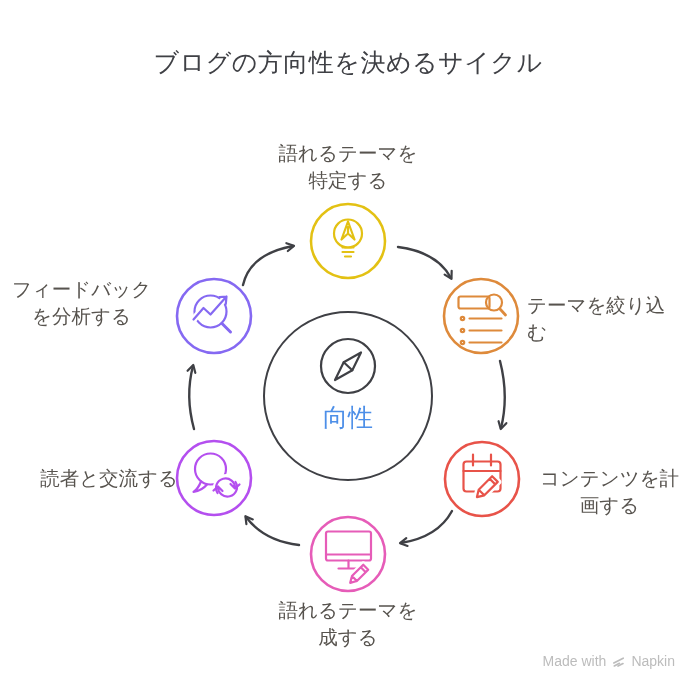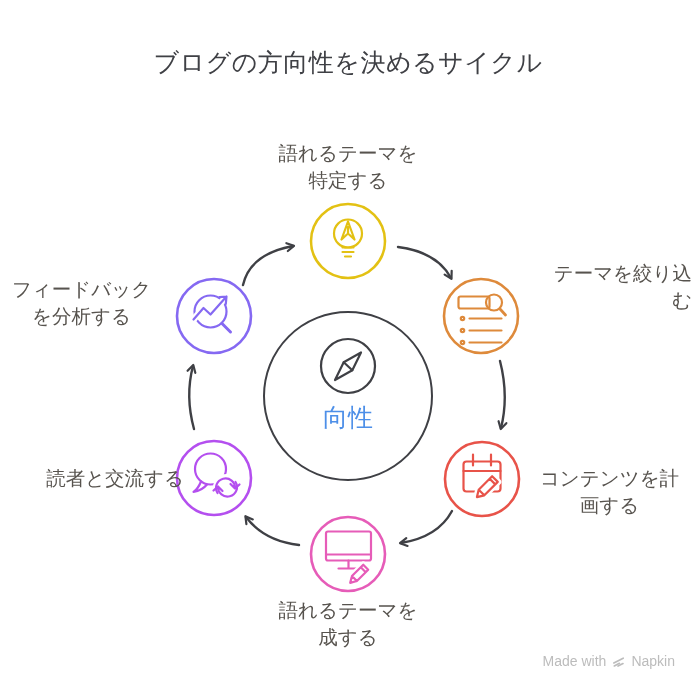--- a/index.html
+++ b/index.html
@@ -9,24 +9,24 @@
   }
   .stage svg.diagram { position:absolute; left:0; top:0; }
   .title {
     position:absolute; left:0; top:46px; width:696px; text-align:center;
     font-size:25px; font-weight:400; color:#3F4045; letter-spacing:0.5px;
   }
   .step-label {
     position:absolute; font-size:19.5px; line-height:27px; color:#57534E;
   }
   .lbl-top    { left:248px; top:140px; width:200px; text-align:center; }
-  .lbl-ru     { left:527px; top:260px; width:165px; text-align:right; }
+  .lbl-ru     { left:527px; top:292px; width:165px; text-align:left; }
   .lbl-rl     { left:527px; top:465px; width:165px; text-align:center; }
   .lbl-bottom { left:248px; top:597px; width:200px; text-align:center; }
-  .lbl-ll     { left:20px;   top:465px; width:164px; text-align:right; }
+  .lbl-ll     { left:14px;   top:465px; width:164px; text-align:right; }
   .lbl-lu     { left:0px;   top:276px; width:163px; text-align:center; }
   .center-label {
     position:absolute; left:264px; top:403px; width:168px; text-align:center;
     font-size:25px; line-height:29px; color:#4D8FE8;
   }
   .watermark {
     position:absolute; right:21px; top:653px; display:flex; align-items:center;
     gap:5px; color:#BCBCBC; font-size:14px; font-weight:500;
   }
 </style>

